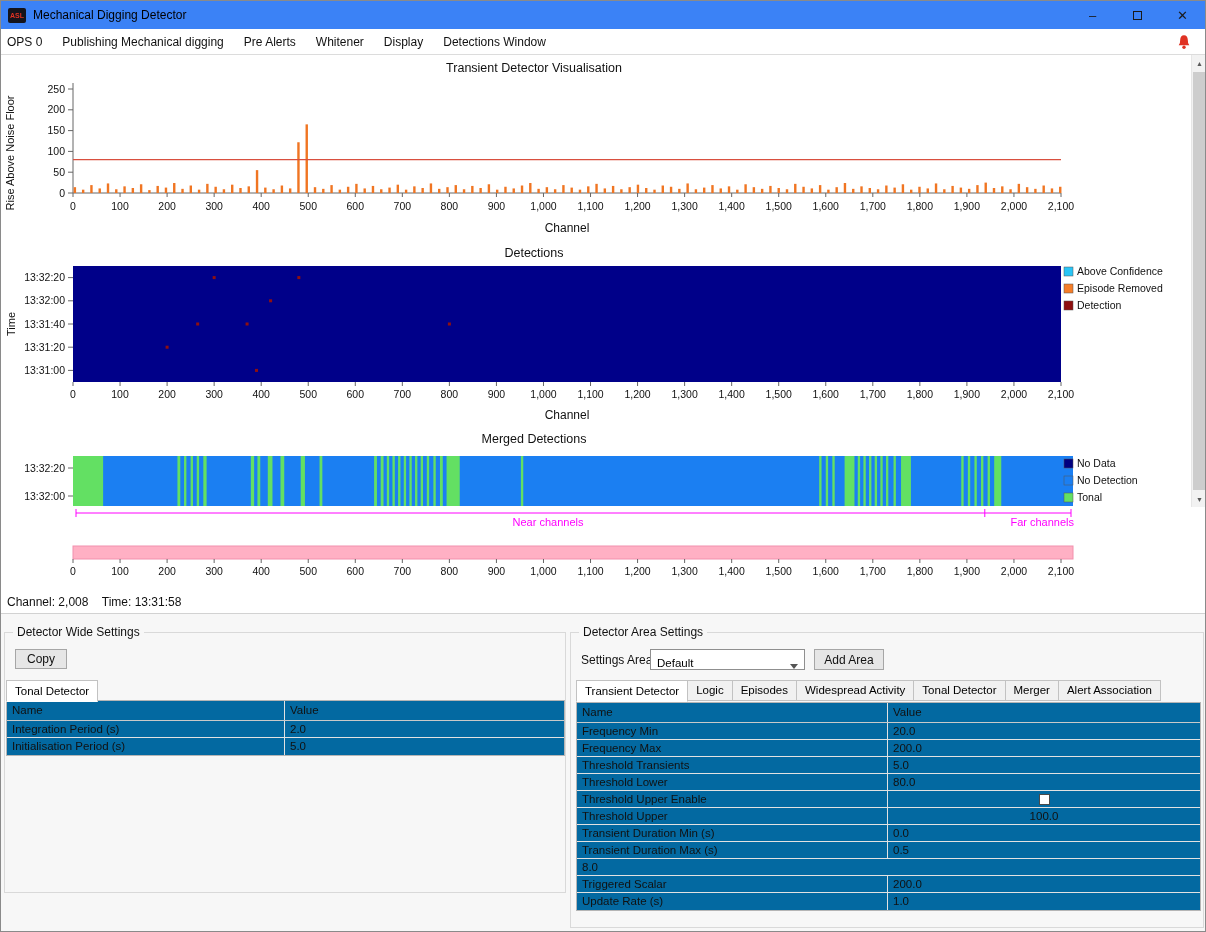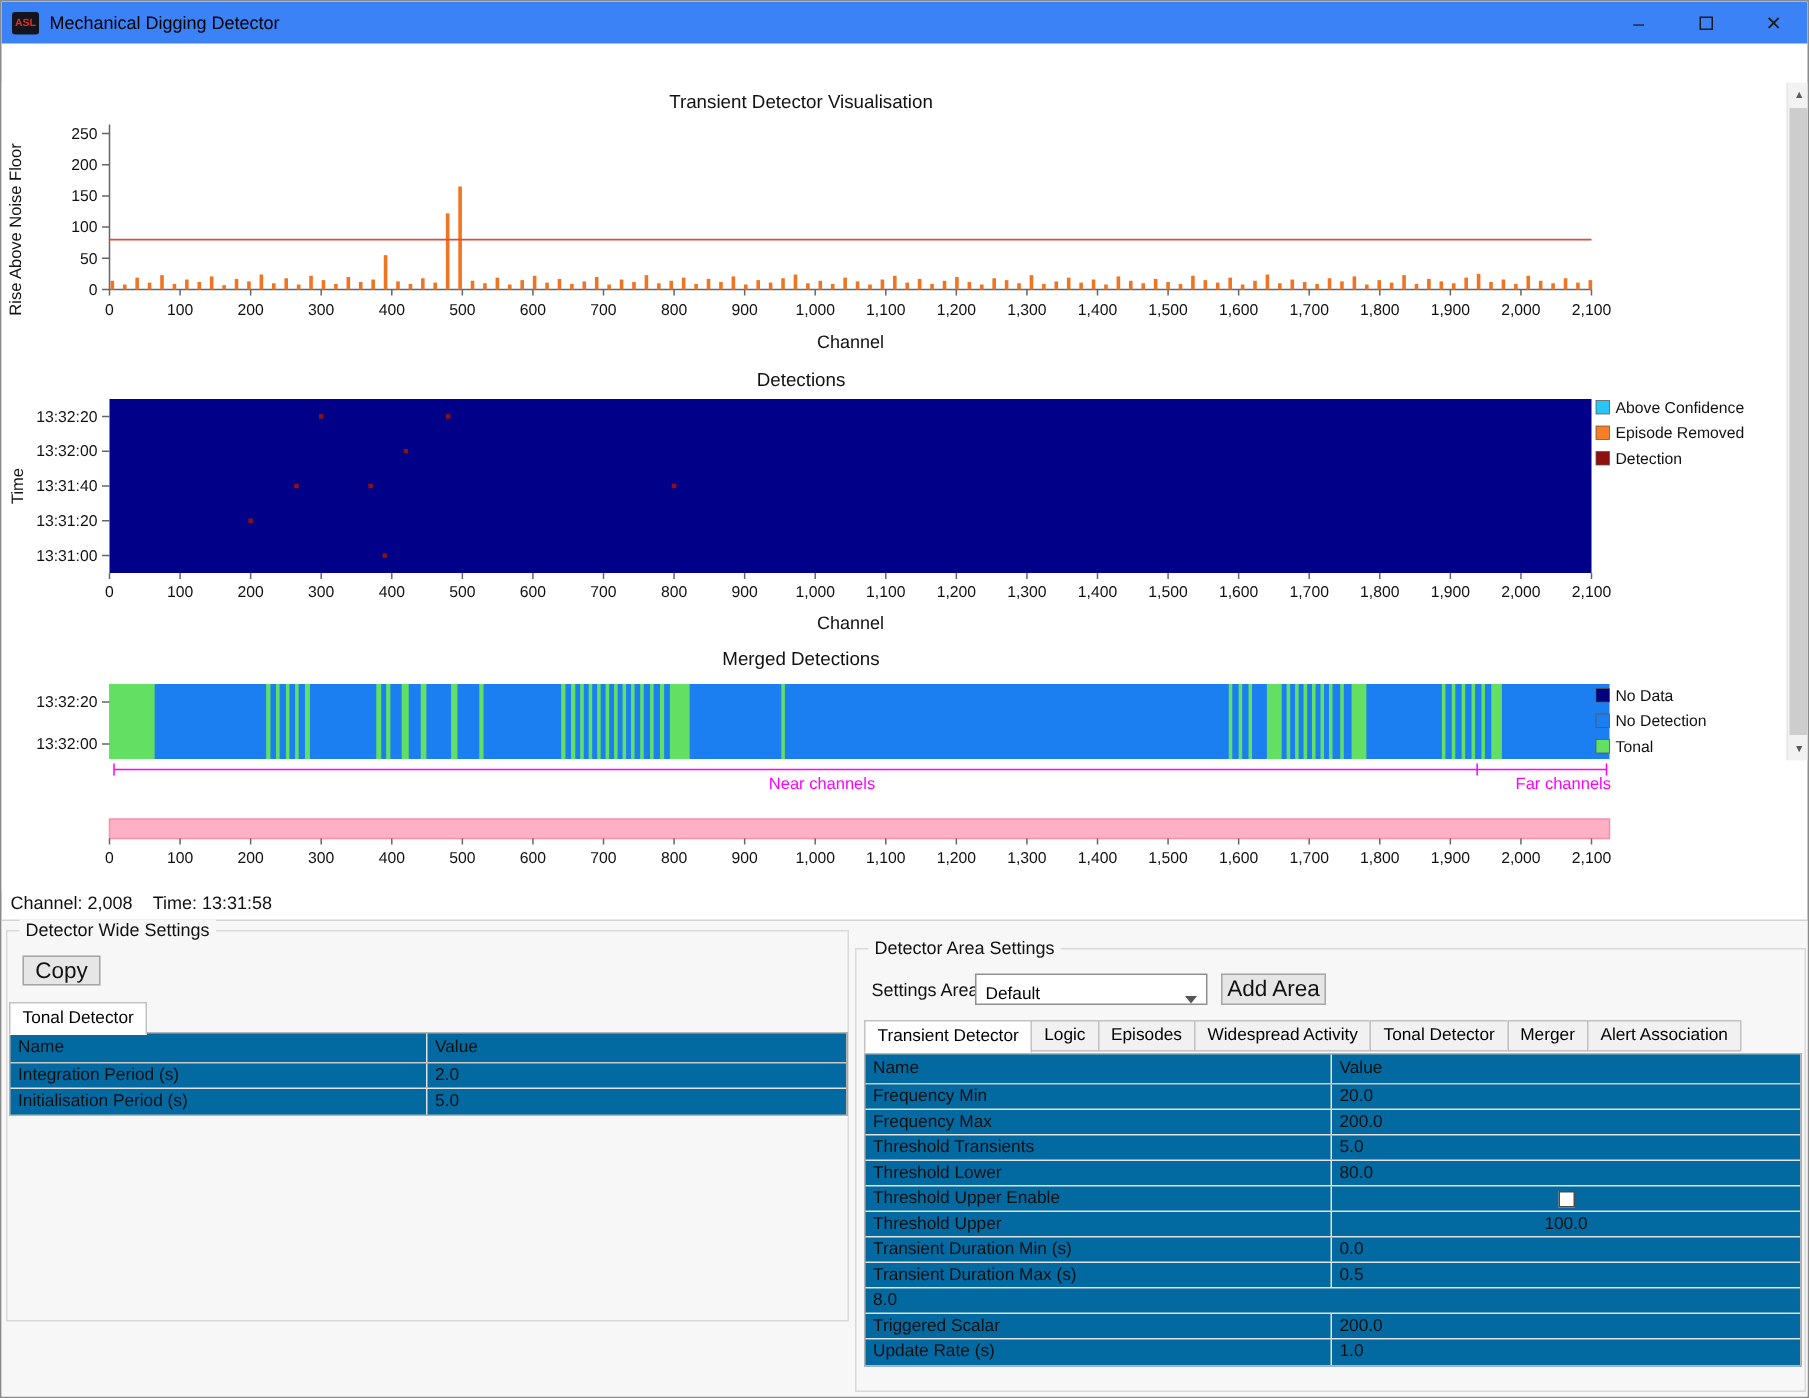--- a/index.html
+++ b/index.html
@@ -33,24 +33,24 @@
   .sb-thumb{position:absolute;top:17px;left:1px;width:14px;height:418px;background:#cdcdcd;cursor:pointer}
 
   .status{position:absolute;left:6px;top:594px;font-size:12px;color:#111}
   .status-time{margin-left:10px}
   .hsep{position:absolute;top:612px;left:0;width:100%;border-top:1px solid #d2d2d2}
 
   
   .bottom{position:absolute;top:613px;left:0;width:1206px;height:319px;background:#f7f7f7}
   .groupbox{position:absolute;border:1px solid #d9d9d9;background:#f7f7f7}
   .gtitle{position:absolute;top:-8px;left:8px;background:#f7f7f7;padding:0 4px;font-size:12px;color:#111;white-space:nowrap}
-  .gb-left{left:3px;top:6px;width:562px;height:261px}
+  .gb-left{left:3px;top:18px;width:562px;height:261px}
   .gb-right{left:569px;top:18px;width:634px;height:296px}
 
-  .btn{position:absolute;background:#e6e6e6;border:1px solid #a6a6a6;font-size:15px;font-family:inherit;color:#111;cursor:pointer}
+  .btn{position:absolute;background:#e6e6e6;border:1px solid #a6a6a6;font-size:12px;font-family:inherit;color:#111;cursor:pointer}
   .btn-copy{left:10px;top:16px;width:52px;height:20px}
   .btn-add{left:243px;top:16px;width:70px;height:21px}
   .arealbl{position:absolute;left:10px;top:20px;font-size:12px;color:#111}
   .combo{position:absolute;left:79px;top:16px;width:155px;height:21px;background:#fff;border:1px solid #8f8f8f;display:flex;align-items:flex-end;padding:0 6px;font-size:11.5px;cursor:pointer}
   .chev{margin-left:auto;width:0;height:0;border-left:4px solid transparent;border-right:4px solid transparent;border-top:5px solid #555}
 
   .tabs{position:absolute;display:flex;align-items:flex-end;height:22px}
   .tabs-left{left:1px;top:46px}
   .tabs-right{left:5px;top:46px}
   .tab{padding:3px 8px 4px;font-size:11.5px;border:1px solid #c2c2c2;background:#f1f1f1;margin-right:-1px;white-space:nowrap;cursor:pointer;position:relative}
@@ -79,20 +79,32 @@
     <span class="title">Mechanical Digging Detector</span>
     <span class="winbtns">
       <span class="winbtn">–</span>
       <span class="winbtn">
           <span class="maxbox"></span>
         </span>
       <span class="winbtn">✕</span>
     </span>
   </div>
 
+  <div class="menubar" id="menubar">
+    <span class="menuitem">OPS 0</span>
+      <span class="menuitem">Publishing Mechanical digging</span>
+      <span class="menuitem">Pre Alerts</span>
+      <span class="menuitem">Whitener</span>
+      <span class="menuitem">Display</span>
+      <span class="menuitem">Detections Window</span>
+      <svg class="bell" viewBox="0 0 16 16" width="16" height="16">
+      <path d="M8 1.3 C5.5 1.3 4.3 3.3 4.2 5.8 L3.9 9 L2.7 11.3 L13.3 11.3 L12.1 9 L11.8 5.8 C11.7 3.3 10.5 1.3 8 1.3 Z" fill="#e03223"></path>
+      <circle cx="8" cy="13.2" r="1.7" fill="#e03223"></circle>
+    </svg>
+  </div>
 
   <svg id="svg-transient" class="chart" style="top:54px" width="1190" height="185">
     <text x="533" y="17" text-anchor="middle" font-size="12.5" fill="#111">Transient Detector Visualisation</text>
     <text transform="translate(13,98) rotate(-90)" text-anchor="middle" font-size="11" fill="#111">Rise Above Noise Floor</text>
     <text x="566" y="177" text-anchor="middle" font-size="12" fill="#111">Channel</text>
     <g id="g-transient">
         <line x1="72" y1="28" x2="72" y2="138" stroke="#666"></line>
         <line x1="72" y1="138" x2="1060" y2="138" stroke="#666"></line>
         <line x1="67" y1="138" x2="72" y2="138" stroke="#666"></line>
         <text x="64" y="141.5" font-size="10.5" fill="#111" text-anchor="end">0</text>

